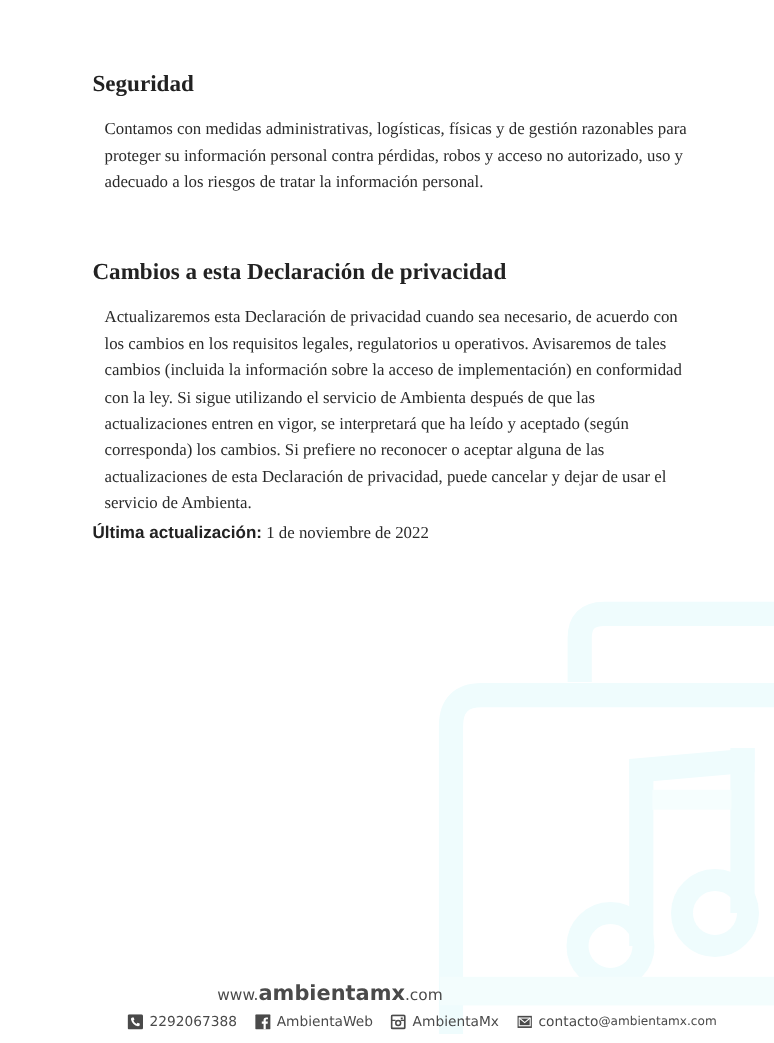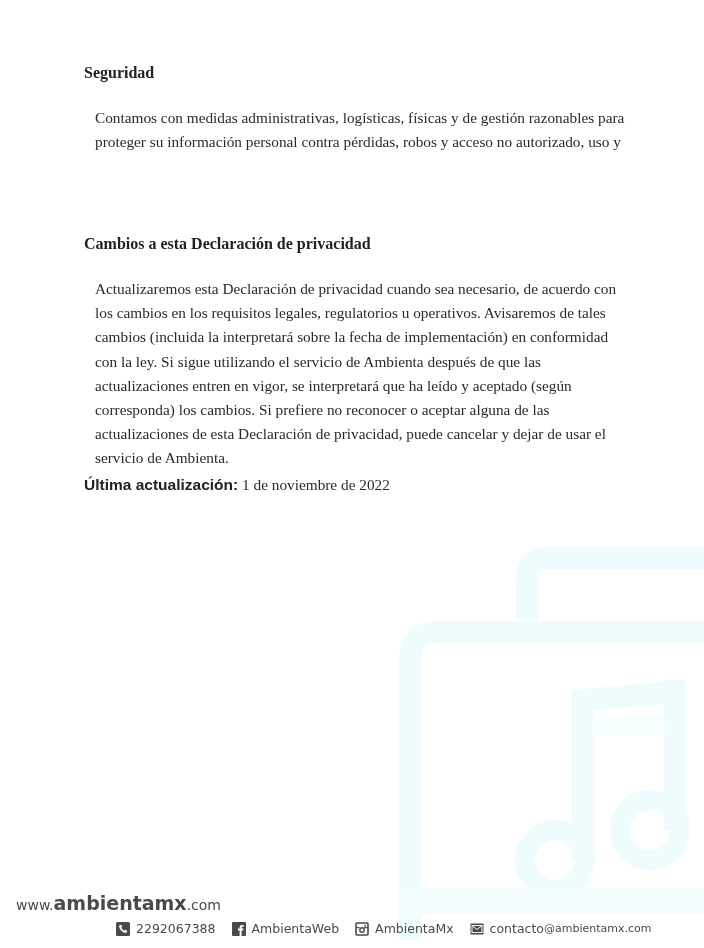--- a/index.html
+++ b/index.html
@@ -6,31 +6,31 @@
   body {
     width: 704px; height: 948px; position: relative; overflow: hidden;
     background: #ffffff;
     font-family: "Liberation Serif", "DejaVu Serif", serif;
     color: #262626;
   }
   .watermark { position: absolute; left: 0; top: 0; width: 704px; height: 948px; pointer-events: none; z-index: 0; }
   .content { position: absolute; left: 84px; top: 0; width: 570px; z-index: 1; }
   h2 {
     font-family: "Liberation Serif", serif; font-weight: bold;
-    font-size: 16px; margin: 0; position: absolute; left: 0; white-space: nowrap; color: #222;
+    font-size: 21px; margin: 0; position: absolute; left: 0; white-space: nowrap; color: #222;
   }
   p.body {
     position: absolute; left: 0; margin: 11px; width: 560px;
     font-size: 15.3px; line-height: 24.2px; color: #2a2a2a;
   }
   .line { display: block; white-space: nowrap; }
   .updated { position: absolute; left: 0; top: 476px; white-space: nowrap; font-size: 15.3px; color: #2a2a2a; }
   .updated .lbl { font-family: "Liberation Sans", sans-serif; font-weight: bold; font-size: 15.5px; color: #222; }
   .footer-url {
-    position: absolute; top: 892px; left: 16px; width: 600px; 
+    position: absolute; top: 892px; left: 0; width: 600px; text-align: center;
     font-family: "DejaVu Sans", sans-serif; color: #4a4a4a; z-index: 1;
   }
   .footer-url .small { font-size: 14px; }
   .footer-url .big { font-size: 19px; font-weight: bold; }
   .footer-contacts {
     position: absolute; top: 921px; left: 116px; display: flex; align-items: center;
     font-family: "DejaVu Sans", sans-serif; color: #4a4a4a; font-size: 12.5px; z-index: 1;
   }
   .contact { display: flex; align-items: center; margin-right: 16px; }
   .contact .ic { width: 14px; height: 14px; margin-right: 6px; display: inline-block; }
@@ -53,27 +53,28 @@
   <circle cx="555" cy="860" r="30" fill="none" stroke="#effcfd" stroke-width="20"></circle>
   <circle cx="650" cy="830" r="30" fill="none" stroke="#effcfd" stroke-width="20"></circle>
   <rect x="400" y="888" width="304" height="26" fill="#f3fdfd"></rect>
 </svg>
 
 <div class="content">
   <h2 style="top:64px">Seguridad</h2>
   <p class="body" style="top:95px">
     <span class="line">Contamos con medidas administrativas, logísticas, físicas y de gestión razonables para</span>
     <span class="line">proteger su información personal contra pérdidas, robos y acceso no autorizado, uso y</span>
+    <span class="line">adecuado a los riesgos de tratar la información personal.</span>
   </p>
 
   <h2 style="top:235px">Cambios a esta Declaración de privacidad</h2>
   <p class="body" style="top:266px">
     <span class="line">Actualizaremos esta Declaración de privacidad cuando sea necesario, de acuerdo con</span>
     <span class="line">los cambios en los requisitos legales, regulatorios u operativos. Avisaremos de tales</span>
-    <span class="line">cambios (incluida la interpretará sobre la fecha de implementación) en conformidad</span>
+    <span class="line">cambios (incluida la información sobre la acceso de implementación) en conformidad</span>
     <span class="line">con la ley. Si sigue utilizando el servicio de Ambienta después de que las</span>
     <span class="line">actualizaciones entren en vigor, se interpretará que ha leído y aceptado (según</span>
     <span class="line">corresponda) los cambios. Si prefiere no reconocer o aceptar alguna de las</span>
     <span class="line">actualizaciones de esta Declaración de privacidad, puede cancelar y dejar de usar el</span>
     <span class="line">servicio de Ambienta.</span>
   </p>
 
   <div class="updated">
     <span class="lbl">Última actualización:</span><span> 1 de noviembre de 2022</span>
   </div>

